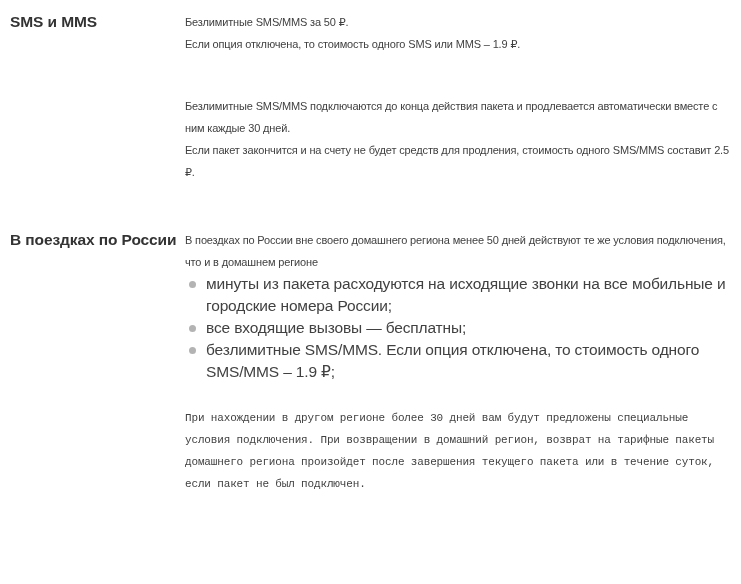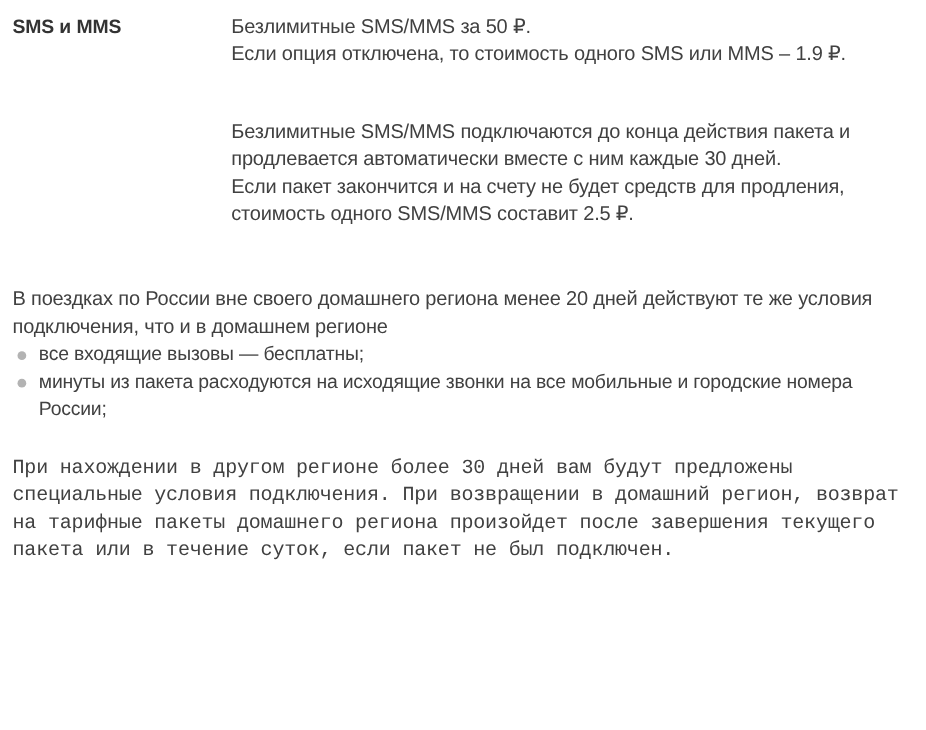--- a/index.html
+++ b/index.html
@@ -33,21 +33,21 @@
     line-height: 22px;
     letter-spacing: -0.1px;
     color: #333333;
   }
   .section-content {
     flex: 1 1 auto;
     min-width: 0;
   }
   .paragraph {
     margin: 0;
-    font-size: 16px;
+    font-size: 11px;
     line-height: 22px;
     letter-spacing: -0.15px;
     color: #414141;
     white-space: pre-line;
   }
   .paragraph + .paragraph {
     margin-top: 40px;
   }
   .bullet-list {
     list-style: none;
@@ -89,31 +89,36 @@
     <h3 class="section-title">SMS и MMS</h3>
     <div class="section-content">
       <p class="paragraph">Безлимитные SMS/MMS за 50 ₽.
 Если опция отключена, то стоимость одного SMS или MMS – 1.9 ₽.</p>
       <p class="paragraph">Безлимитные SMS/MMS подключаются до конца действия пакета и продлевается автоматически вместе с ним каждые 30 дней.
 Если пакет закончится и на счету не будет средств для продления, стоимость одного SMS/MMS составит 2.5 ₽.</p>
     </div>
   </section>
 
   <section class="section">
+    <h3 class="section-title">В поездках по России</h3>
     <div class="section-content">
-      <p class="paragraph">В поездках по России вне своего домашнего региона менее 20 дней действуют те же условия подключения, что и в домашнем регионе</p>
+      <p class="paragraph">В поездках по России вне своего домашнего региона менее 50 дней действуют те же условия подключения, что и в домашнем регионе</p>
 
       <ul class="bullet-list">
+        <li class="list-item">
+          <span class="bullet-dot"></span>
+          <span class="item-text">минуты из пакета расходуются на исходящие звонки на все мобильные и городские номера России;</span>
+        </li>
         <li class="list-item">
           <span class="bullet-dot"></span>
           <span class="item-text">все входящие вызовы — бесплатны;</span>
         </li>
         <li class="list-item">
           <span class="bullet-dot"></span>
-          <span class="item-text">минуты из пакета расходуются на исходящие звонки на все мобильные и городские номера России;</span>
+          <span class="item-text">безлимитные SMS/MMS. Если опция отключена, то стоимость одного SMS/MMS – 1.9 ₽;</span>
         </li>
       </ul>
 
       <p class="paragraph outro">При нахождении в другом регионе более 30 дней вам будут предложены специальные условия подключения. При возвращении в домашний регион, возврат на тарифные пакеты домашнего региона произойдет после завершения текущего пакета или в течение суток, если пакет не был подключен.</p>
     </div>
   </section>
 
 </div>
 
 </body></html>

